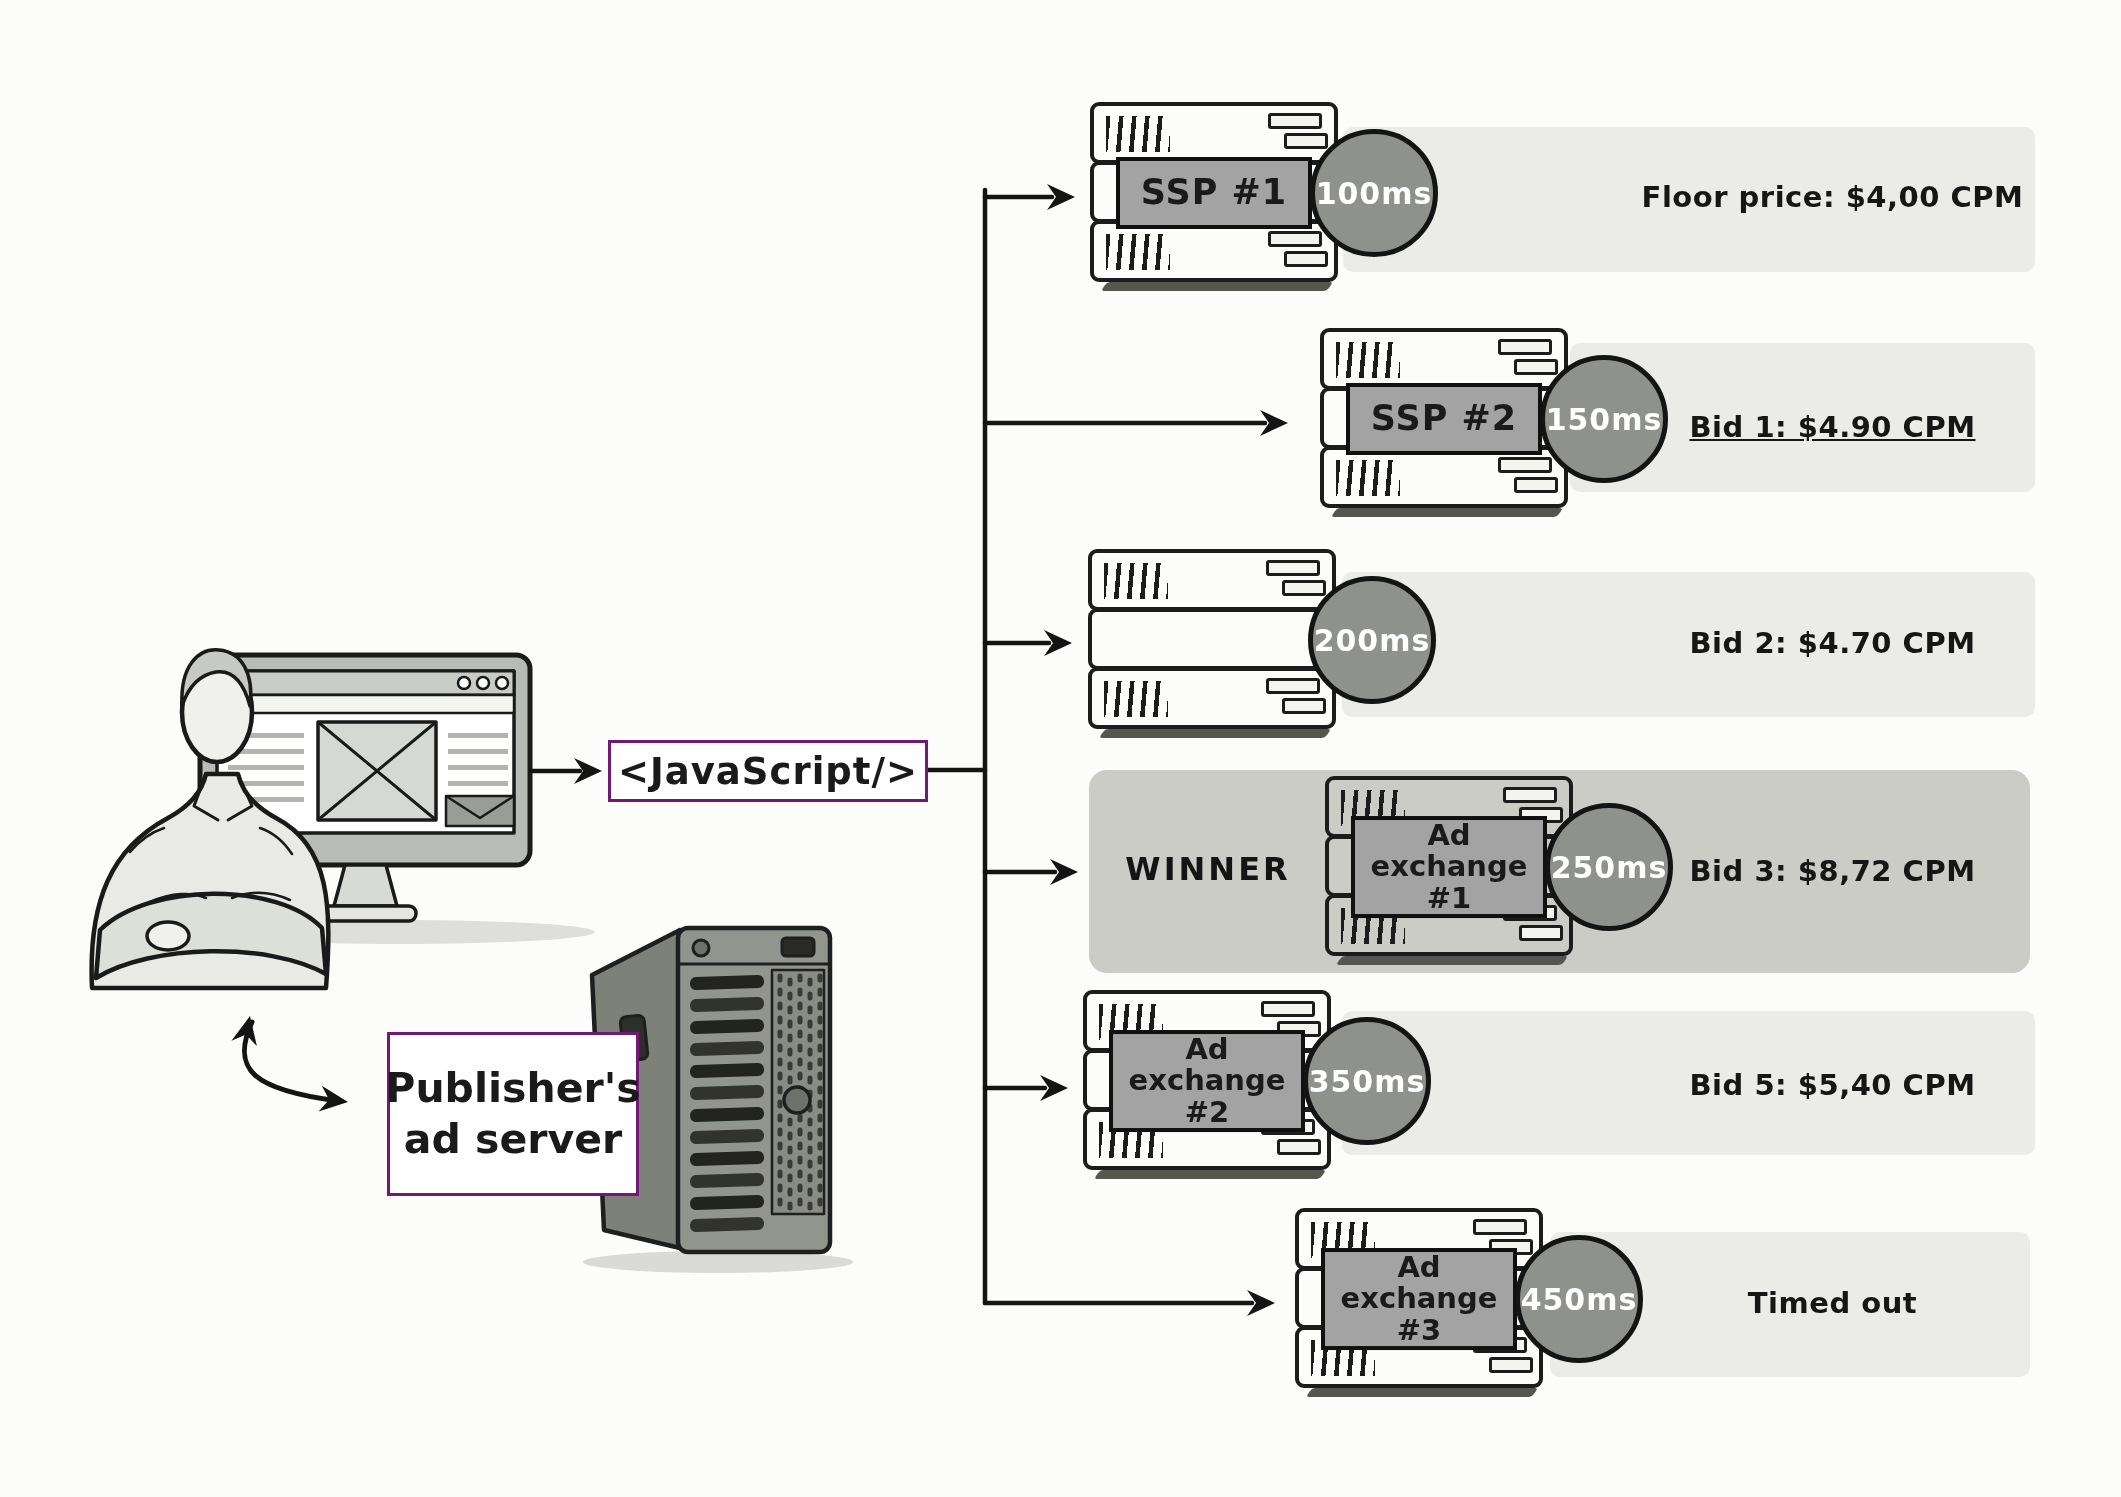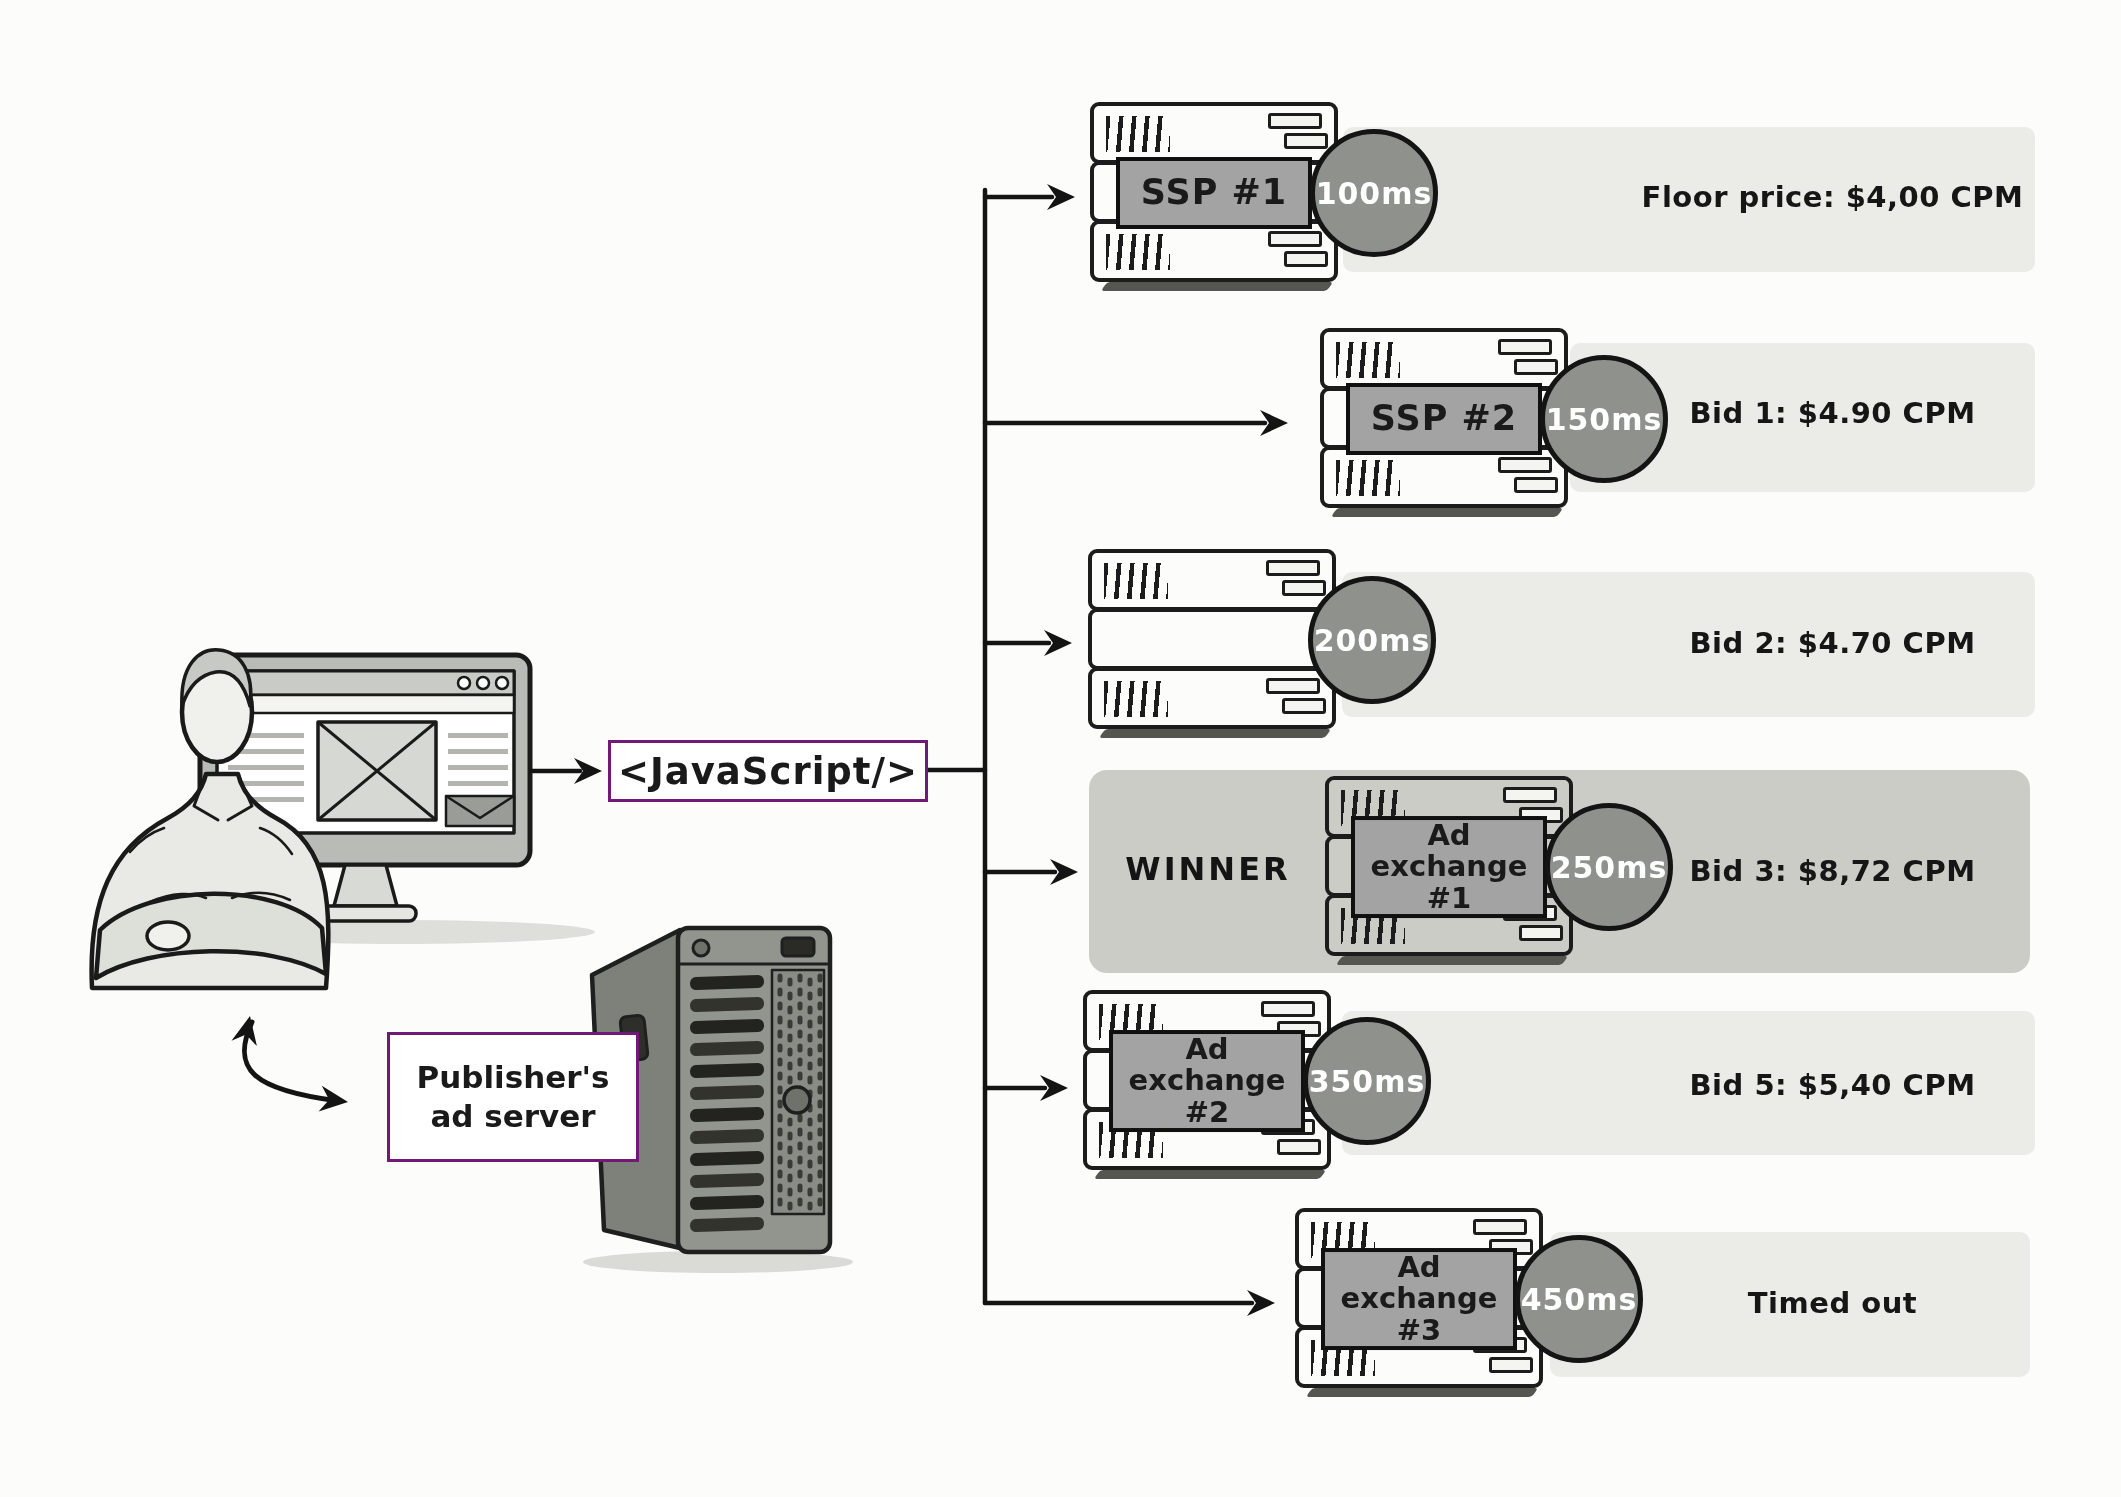--- a/index.html
+++ b/index.html
@@ -37,21 +37,21 @@
       box-sizing:border-box;color:#ffffff;display:flex;align-items:center;justify-content:center;
       font-size:30px;font-weight:bold;letter-spacing:1px;margin-left:6px;}
   .result{position:absolute;width:405px;height:50px;line-height:50px;text-align:center;
       font-size:29px;font-weight:600;letter-spacing:.5px;color:#161616;}
 
   
   .labelbox{position:absolute;z-index:3;background:#ffffff;border:3px solid #701a75;
       display:flex;flex-direction:column;align-items:center;justify-content:center;
       font-weight:bold;text-align:center;box-sizing:border-box;}
   .js-box{left:608px;top:740px;width:320px;height:62px;font-size:37px;letter-spacing:1px;}
-  .pub-box{left:387px;top:1032px;width:252px;height:130px;font-size:31px;line-height:1.25;}
+  .pub-box{left:387px;top:1032px;width:252px;height:164px;font-size:41px;line-height:1.25;}
 </style>
 </head>
 <body>
 
 <div class="canvas">
 
   <svg class="linework" width="2121" height="1497" viewBox="0 0 2121 1497">
 
     <ellipse cx="400" cy="932" rx="195" ry="12" fill="#dededa"></ellipse>
 
@@ -225,21 +225,21 @@
               <b></b>
               <b></b>
             </i>
           </div>
         <div class="plate">
             <span>SSP #2</span>
             <span></span>
           </div>
         <div class="badge">150ms</div>
       </div>
-      <div class="result" style="left:1630px;top:388px;">Bid 1: $4.90 CPM</div>
+      <div class="result" style="left:1630px;top:402px;text-decoration:underline;">Bid 1: $4.90 CPM</div>
     </div>
 
     <div class="row ssp">
       <div class="band" style="left:1342px;top:572px;width:693px;height:145px;"></div>
       <div class="server" style="left:1088px;top:549px;">
         <div class="unit">
             <i class="vents"></i>
             <i class="bays">
               <b></b>
               <b></b>

